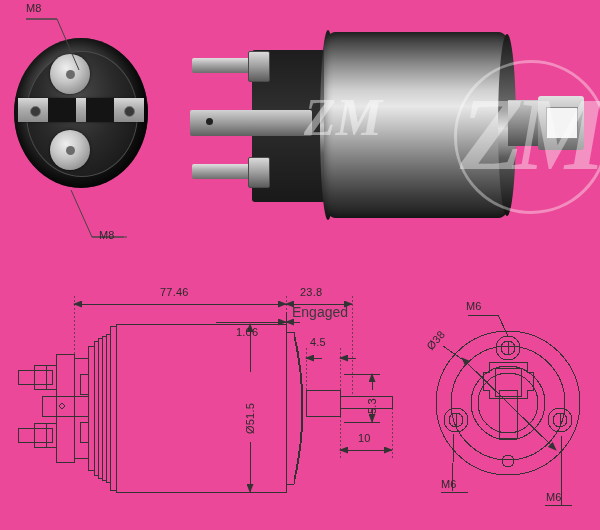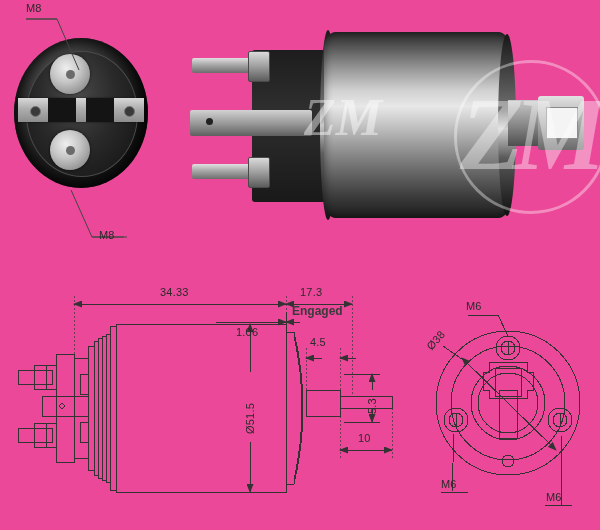--- a/index.html
+++ b/index.html
@@ -30,24 +30,23 @@
     position: absolute;
     font-family: "Liberation Sans", sans-serif;
     font-size: 11px;
     color: #2a2a2a;
     white-space: nowrap;
     letter-spacing: 0.2px;
   }
   .sublabel {
     position: absolute;
     font-family: "Liberation Sans", sans-serif;
-    font-size: 12px;
+    font-size: 14px;
     color: #3a3a3a;
     white-space: nowrap;
-    font-weight: bold;
   }
 
   .rot90 { transform: rotate(-90deg); transform-origin: left top; }
   .rot45 { transform: rotate(-48deg); transform-origin: left top; }
 
   
   #photo-area {
     position: absolute;
     left: 0; top: 0;
     width: 600px;
@@ -452,23 +451,23 @@
           <path d="M545,243 L562,243 L561,172"></path>
           <line x1="441" y1="230" x2="468" y2="230"></line>
           <line x1="545" y1="243" x2="572" y2="243"></line>
           <line x1="468" y1="53" x2="498" y2="53"></line>
 
           <line x1="443" y1="84" x2="466" y2="100"></line>
         </g>
       </g>
     </svg>
 
-    <div class="dim-label" style="left:160px; top:24px;">34.33</div>
-
-    <div class="dim-label" style="left:300px; top:24px;">17.3</div>
+    <div class="dim-label" style="left:160px; top:24px;">77.46</div>
+
+    <div class="dim-label" style="left:300px; top:24px;">23.8</div>
     <div class="sublabel" style="left:292px; top:42px;">Engaged</div>
 
     <div class="dim-label" style="left:236px; top:44px;margin-top:20px;">1.06</div>
 
     <div class="dim-label" style="left:310px; top:74px;">4.5</div>
 
     <div class="dim-label rot90" style="left:366px; top:152px;">5.3</div>
 
     <div class="dim-label" style="left:358px; top:170px;">10</div>
 

